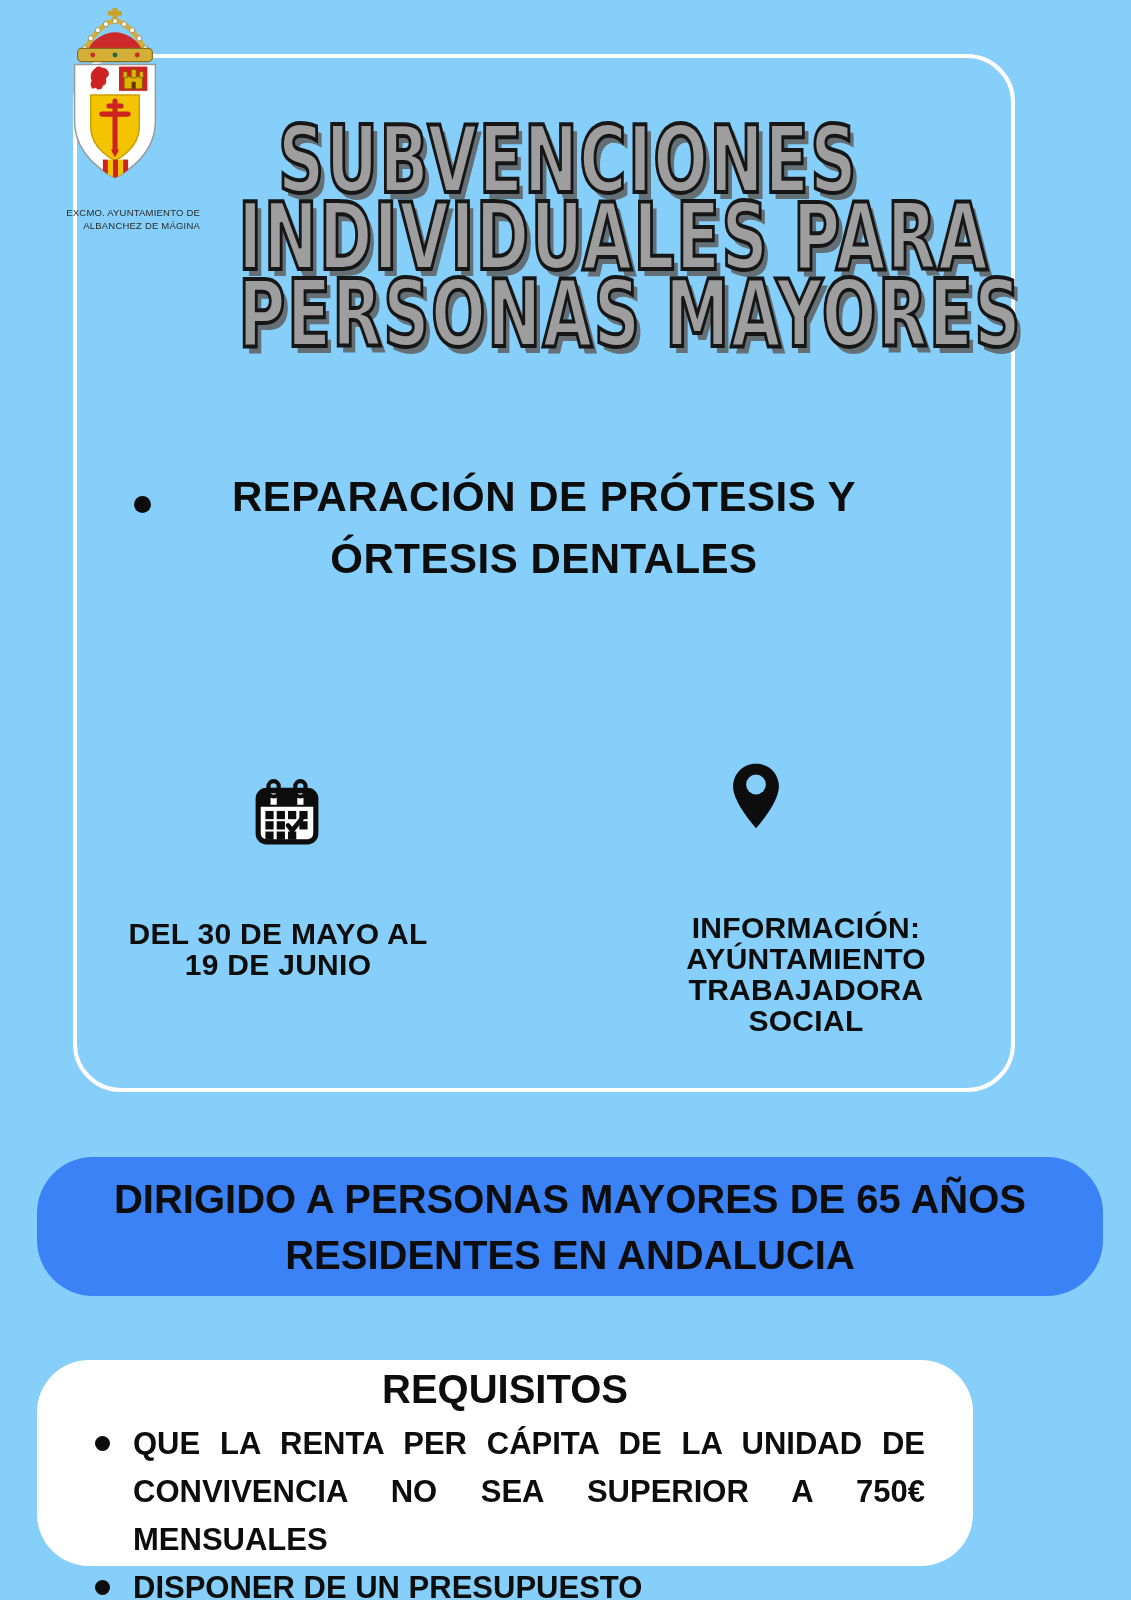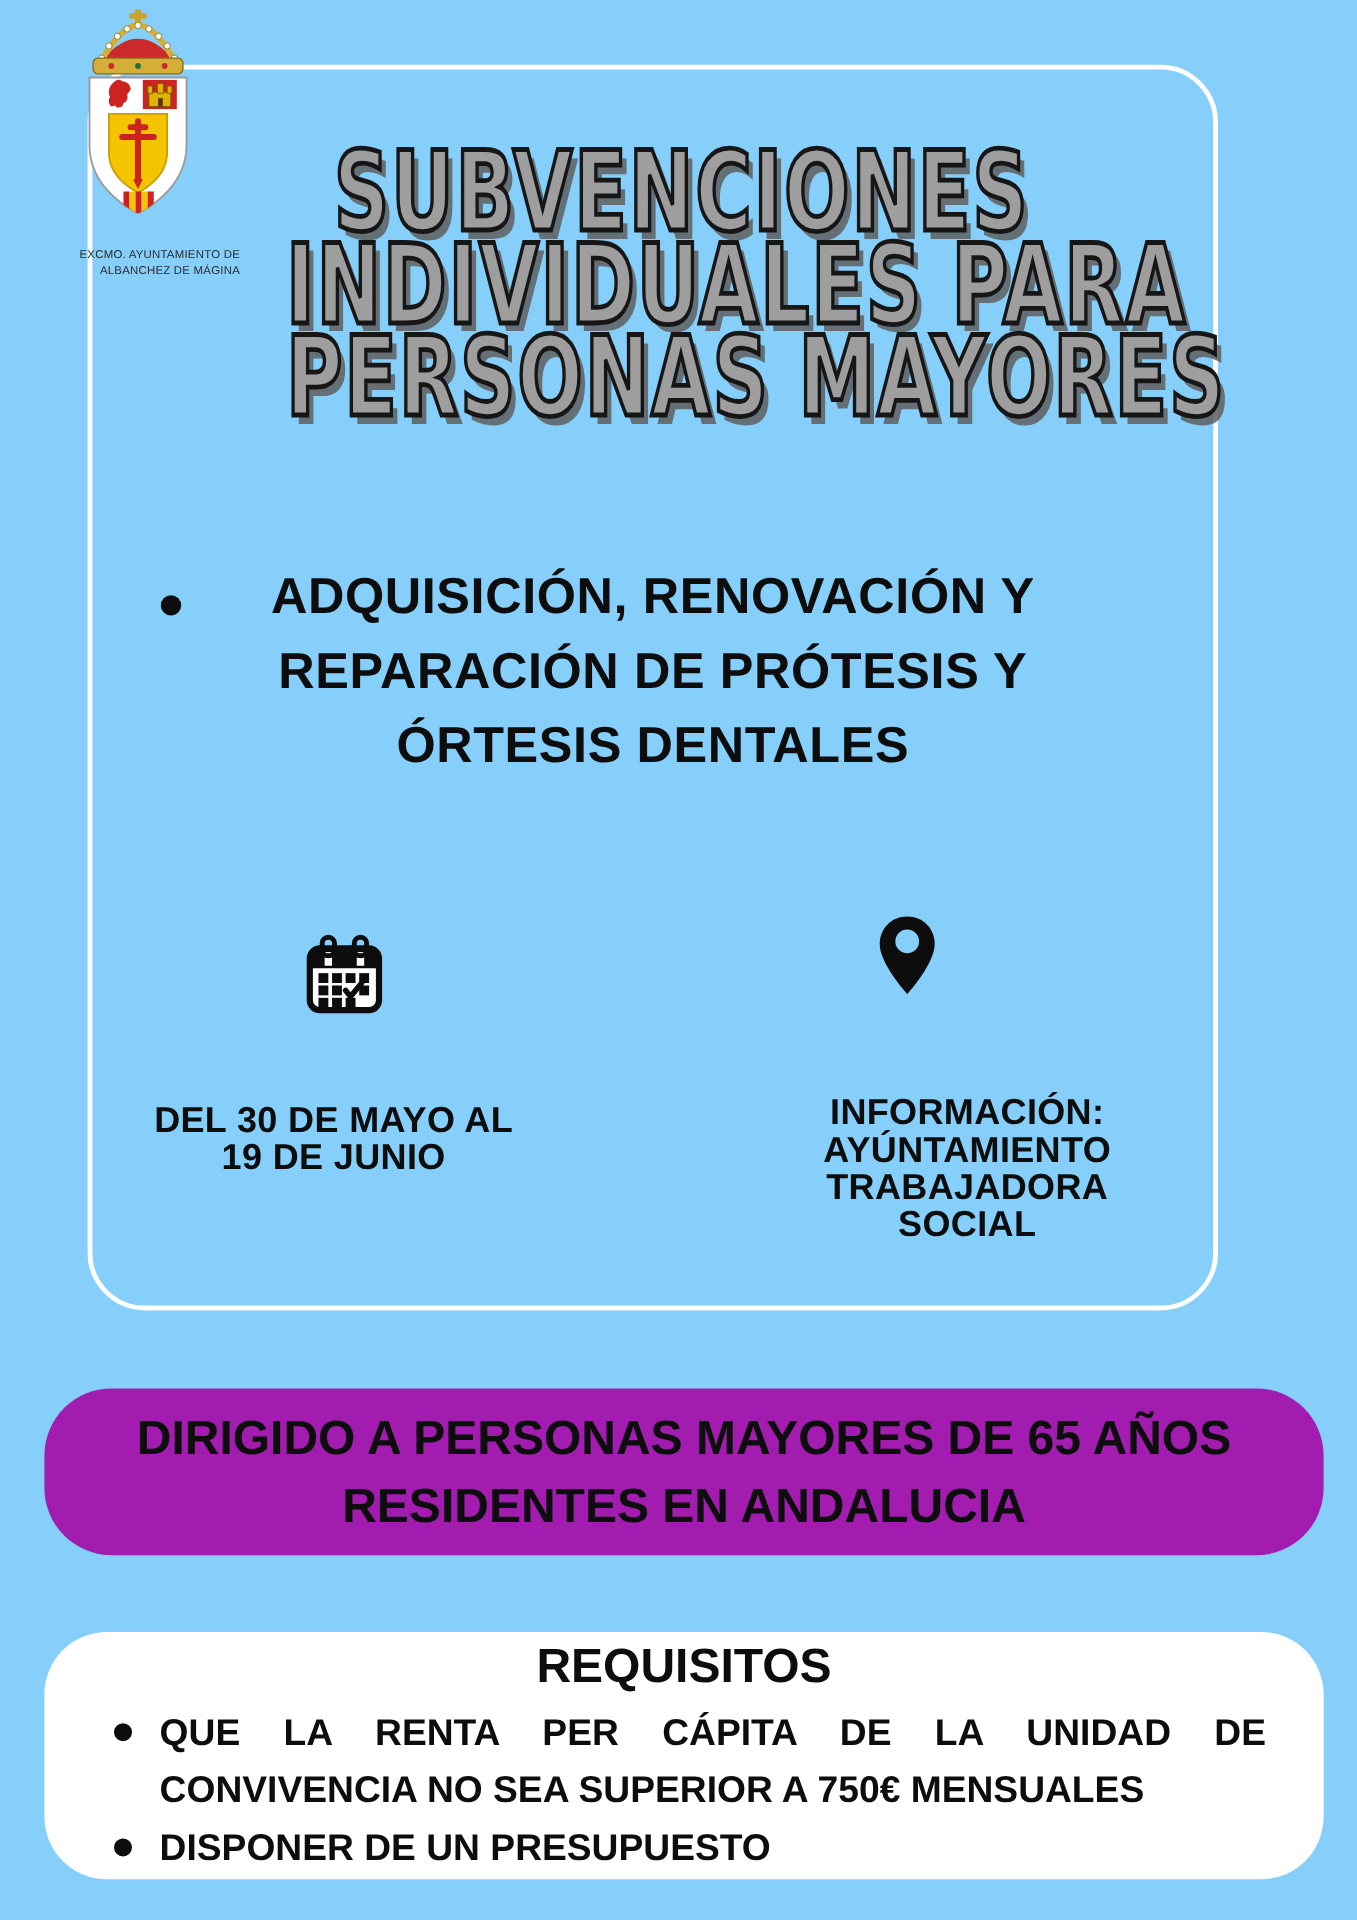--- a/index.html
+++ b/index.html
@@ -46,27 +46,27 @@
   .pin-wrap      { position:absolute; left:731px; top:760px; width:50px; height:74px; }
 
   .period-text { position:absolute; left:104px; top:918px; width:348px; text-align:center;
                  font-weight:700; font-size:30px; line-height:31px; letter-spacing:.3px; }
   .info-text   { position:absolute; left:628px; top:912px; width:356px; text-align:center;
                  font-weight:700; font-size:30px; line-height:31px; letter-spacing:.3px; }
 
   
   .audience-box {
     position:absolute; left:37px; top:1157px; width:1066px; height:139px;
-    background:#a21caf; border-radius:56px;
+    background:#3b82f6; border-radius:56px;
     display:flex; flex-direction:column; justify-content:center;
     text-align:center; font-weight:700; font-size:40px; line-height:56px;
   }
 
   .req-box {
-    position:absolute; left:37px; top:1360px; width:1066px; height:206px;
+    position:absolute; left:37px; top:1360px; width:936px; height:206px;
     background:#FFFFFF; border-radius:52px;
     padding:6px 48px 0 48px; box-sizing:border-box;
   }
   .req-title { text-align:center; font-weight:700; font-size:40px; line-height:46px; }
   .req-list  { margin:8px 0 0 0; padding:0 0 0 10px; list-style:none; }
   .req-item  { position:relative; padding-left:38px; font-weight:700; font-size:31px; line-height:48px;
                text-align:justify; }
   .req-item::before { content:''; position:absolute; left:0; top:16px; width:15px; height:15px;
                border-radius:50%; background:#0d0d0d; }
 </style>
@@ -143,21 +143,20 @@
 
   <div class="title">
     <div class="title-line">SUBVENCIONES</div>
     <div class="title-line">INDIVIDUALES PARA</div>
     <div class="title-line">PERSONAS MAYORES</div>
   </div>
 
   <div class="concept">
     <div class="concept-dot"></div>
     <div class="concept-text">
-      <div>ADQUISICIÓN, RENOVACIÓN Y</div>
       <div>REPARACIÓN DE PRÓTESIS Y</div>
       <div>ÓRTESIS DENTALES</div>
     </div>
   </div>
 
   <div class="calendar-wrap">
     <svg width="66" height="70" viewBox="0 0 64 68">
       <rect x="4" y="12" width="56" height="50" rx="8" fill="#ffffff" stroke="#0d0d0d" stroke-width="5"></rect>
       <path d="M12 12 H52 a8 8 0 0 1 8 8 V28 H4 V20 a8 8 0 0 1 8 -8 Z" fill="#0d0d0d"></path>
       <rect x="16" y="15" width="6" height="11" fill="#ffffff"></rect>

